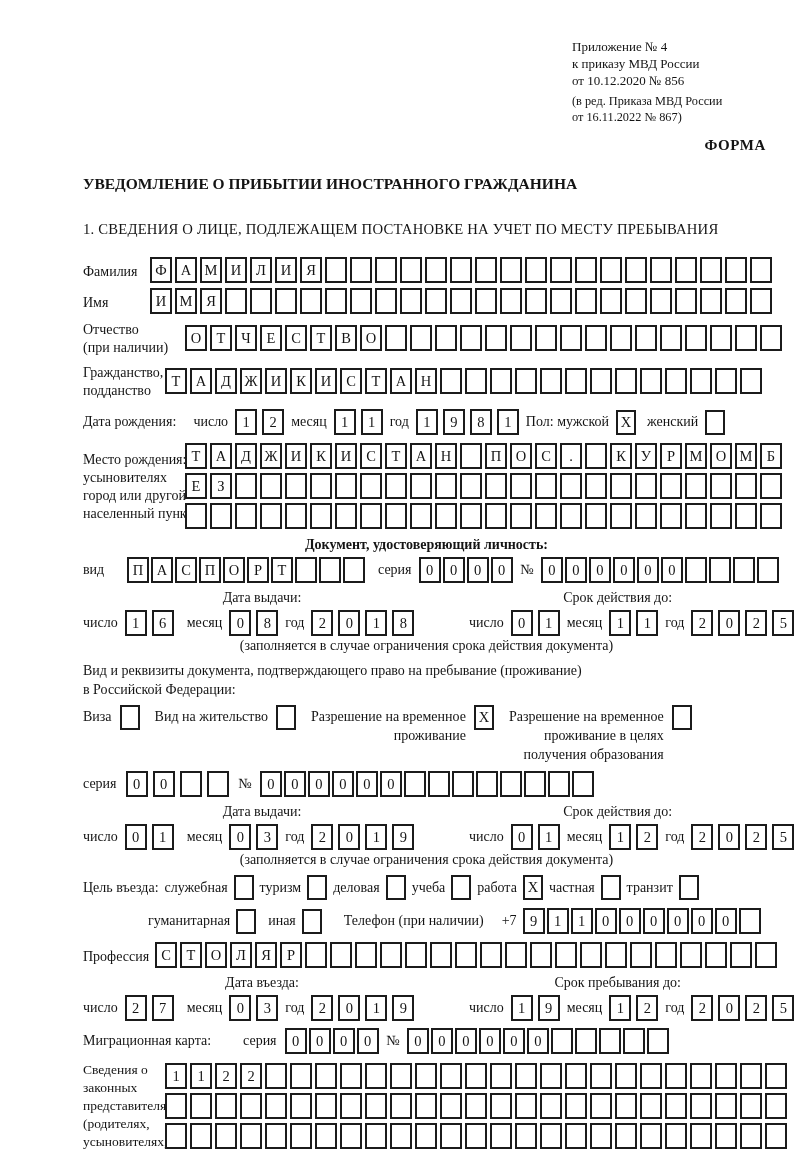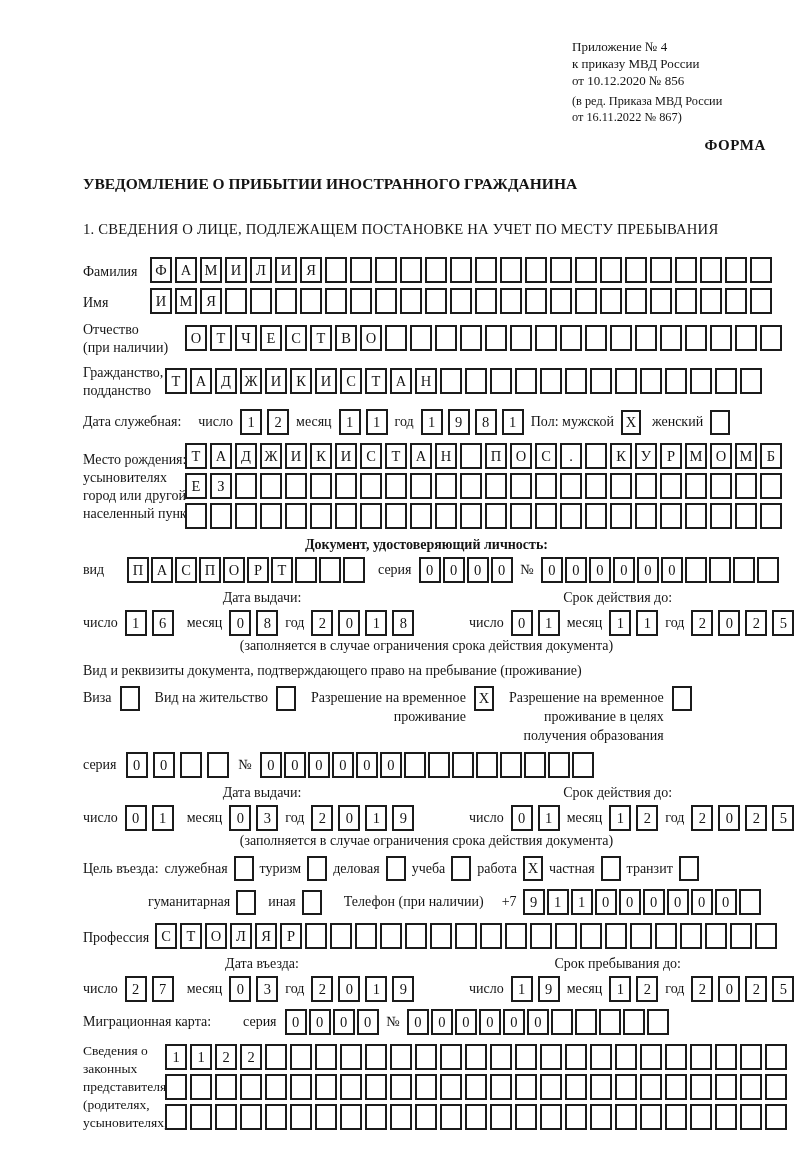--- a/index.html
+++ b/index.html
@@ -212,21 +212,21 @@
         <span class="box"></span>
         <span class="box"></span>
         <span class="box"></span>
         <span class="box"></span>
         <span class="box"></span>
       </span>
   </div>
 
   <div class="frow center" style="margin-top:9px;">
     <div class="inlinegrp">
-      <span class="dword">Дата служебная:</span>
+      <span class="dword">Дата рождения:</span>
       <span class="dword" style="margin-left:10px;">число</span>
       <span class="boxes g5">
           <span class="box">1</span>
           <span class="box">2</span>
         </span>
       <span class="dword">месяц</span>
       <span class="boxes g5">
           <span class="box">1</span>
           <span class="box">1</span>
         </span>
@@ -414,20 +414,21 @@
             <span class="box">2</span>
             <span class="box">5</span>
           </span>
       </div>
     </div>
   </div>
   <div class="dnote">(заполняется в случае ограничения срока действия документа)</div>
 
   <div class="intro">
     <div>Вид и реквизиты документа, подтверждающего право на пребывание (проживание)</div>
+    <div>в Российской Федерации:</div>
   </div>
 
   <div class="permits">
     <div class="opt">
       <span class="olabel">Виза</span>
       <span class="cbox"></span>
     </div>
     <div class="opt">
       <span class="olabel">Вид на жительство</span>
       <span class="cbox"></span>

